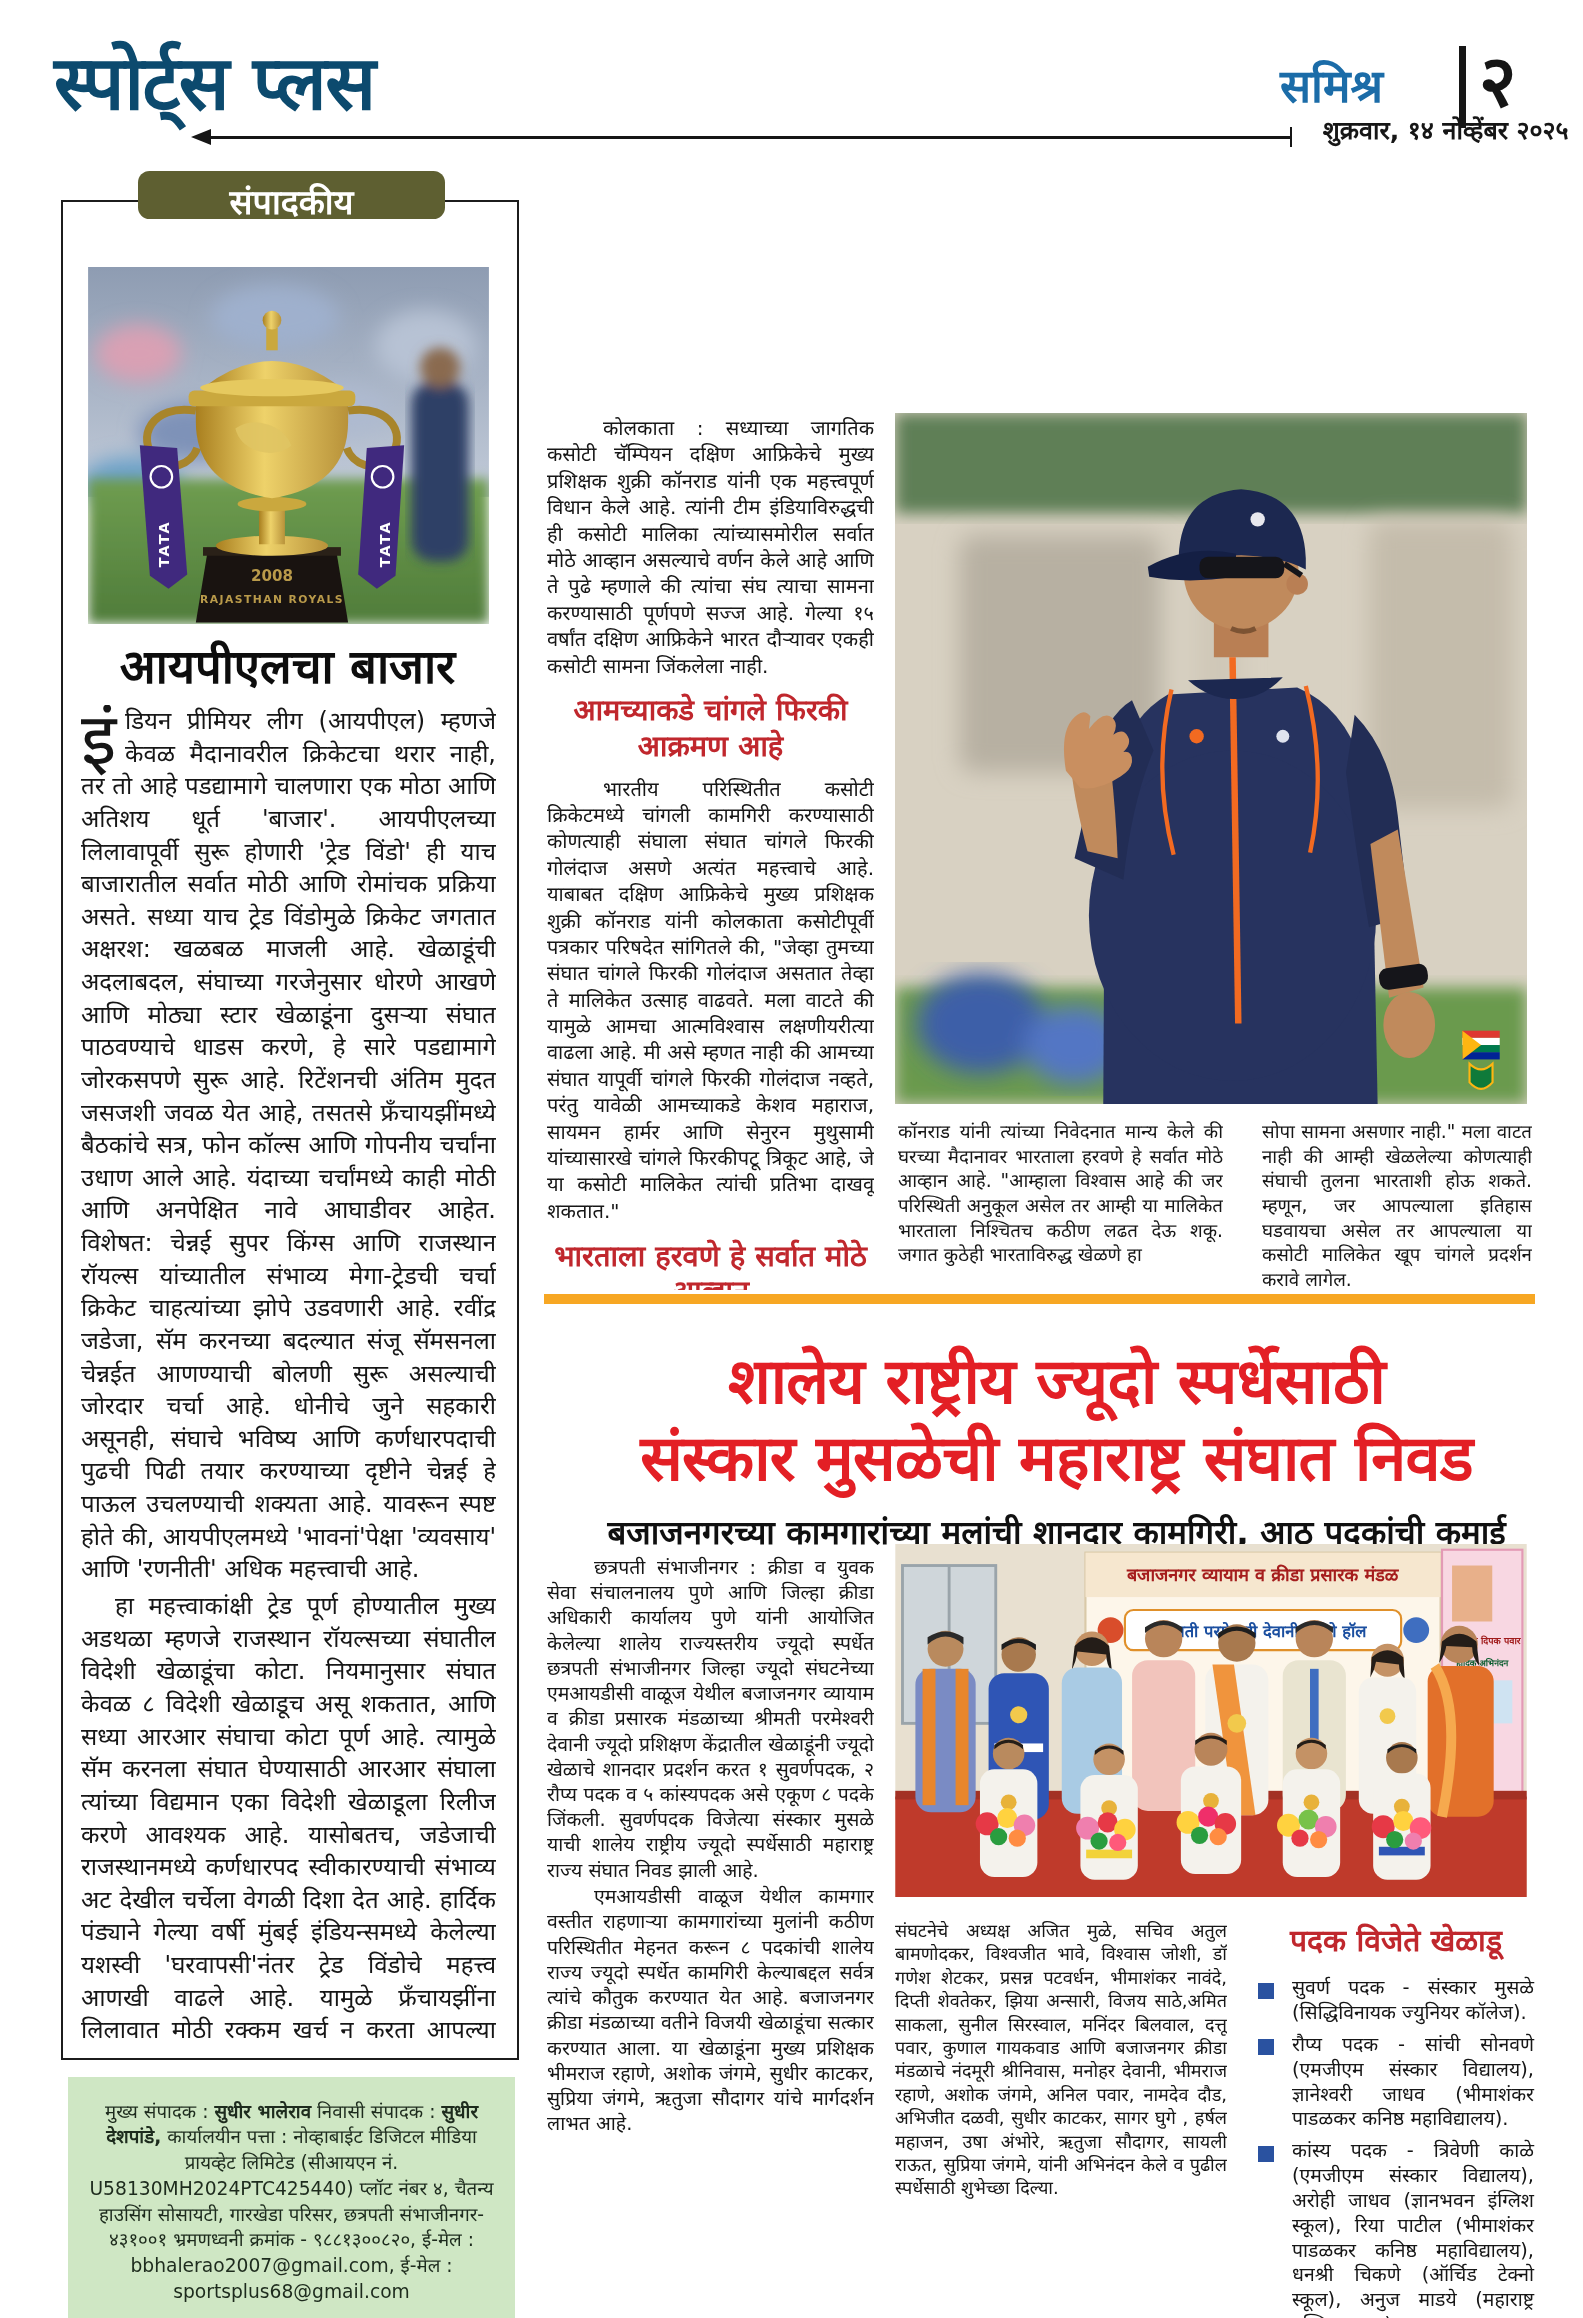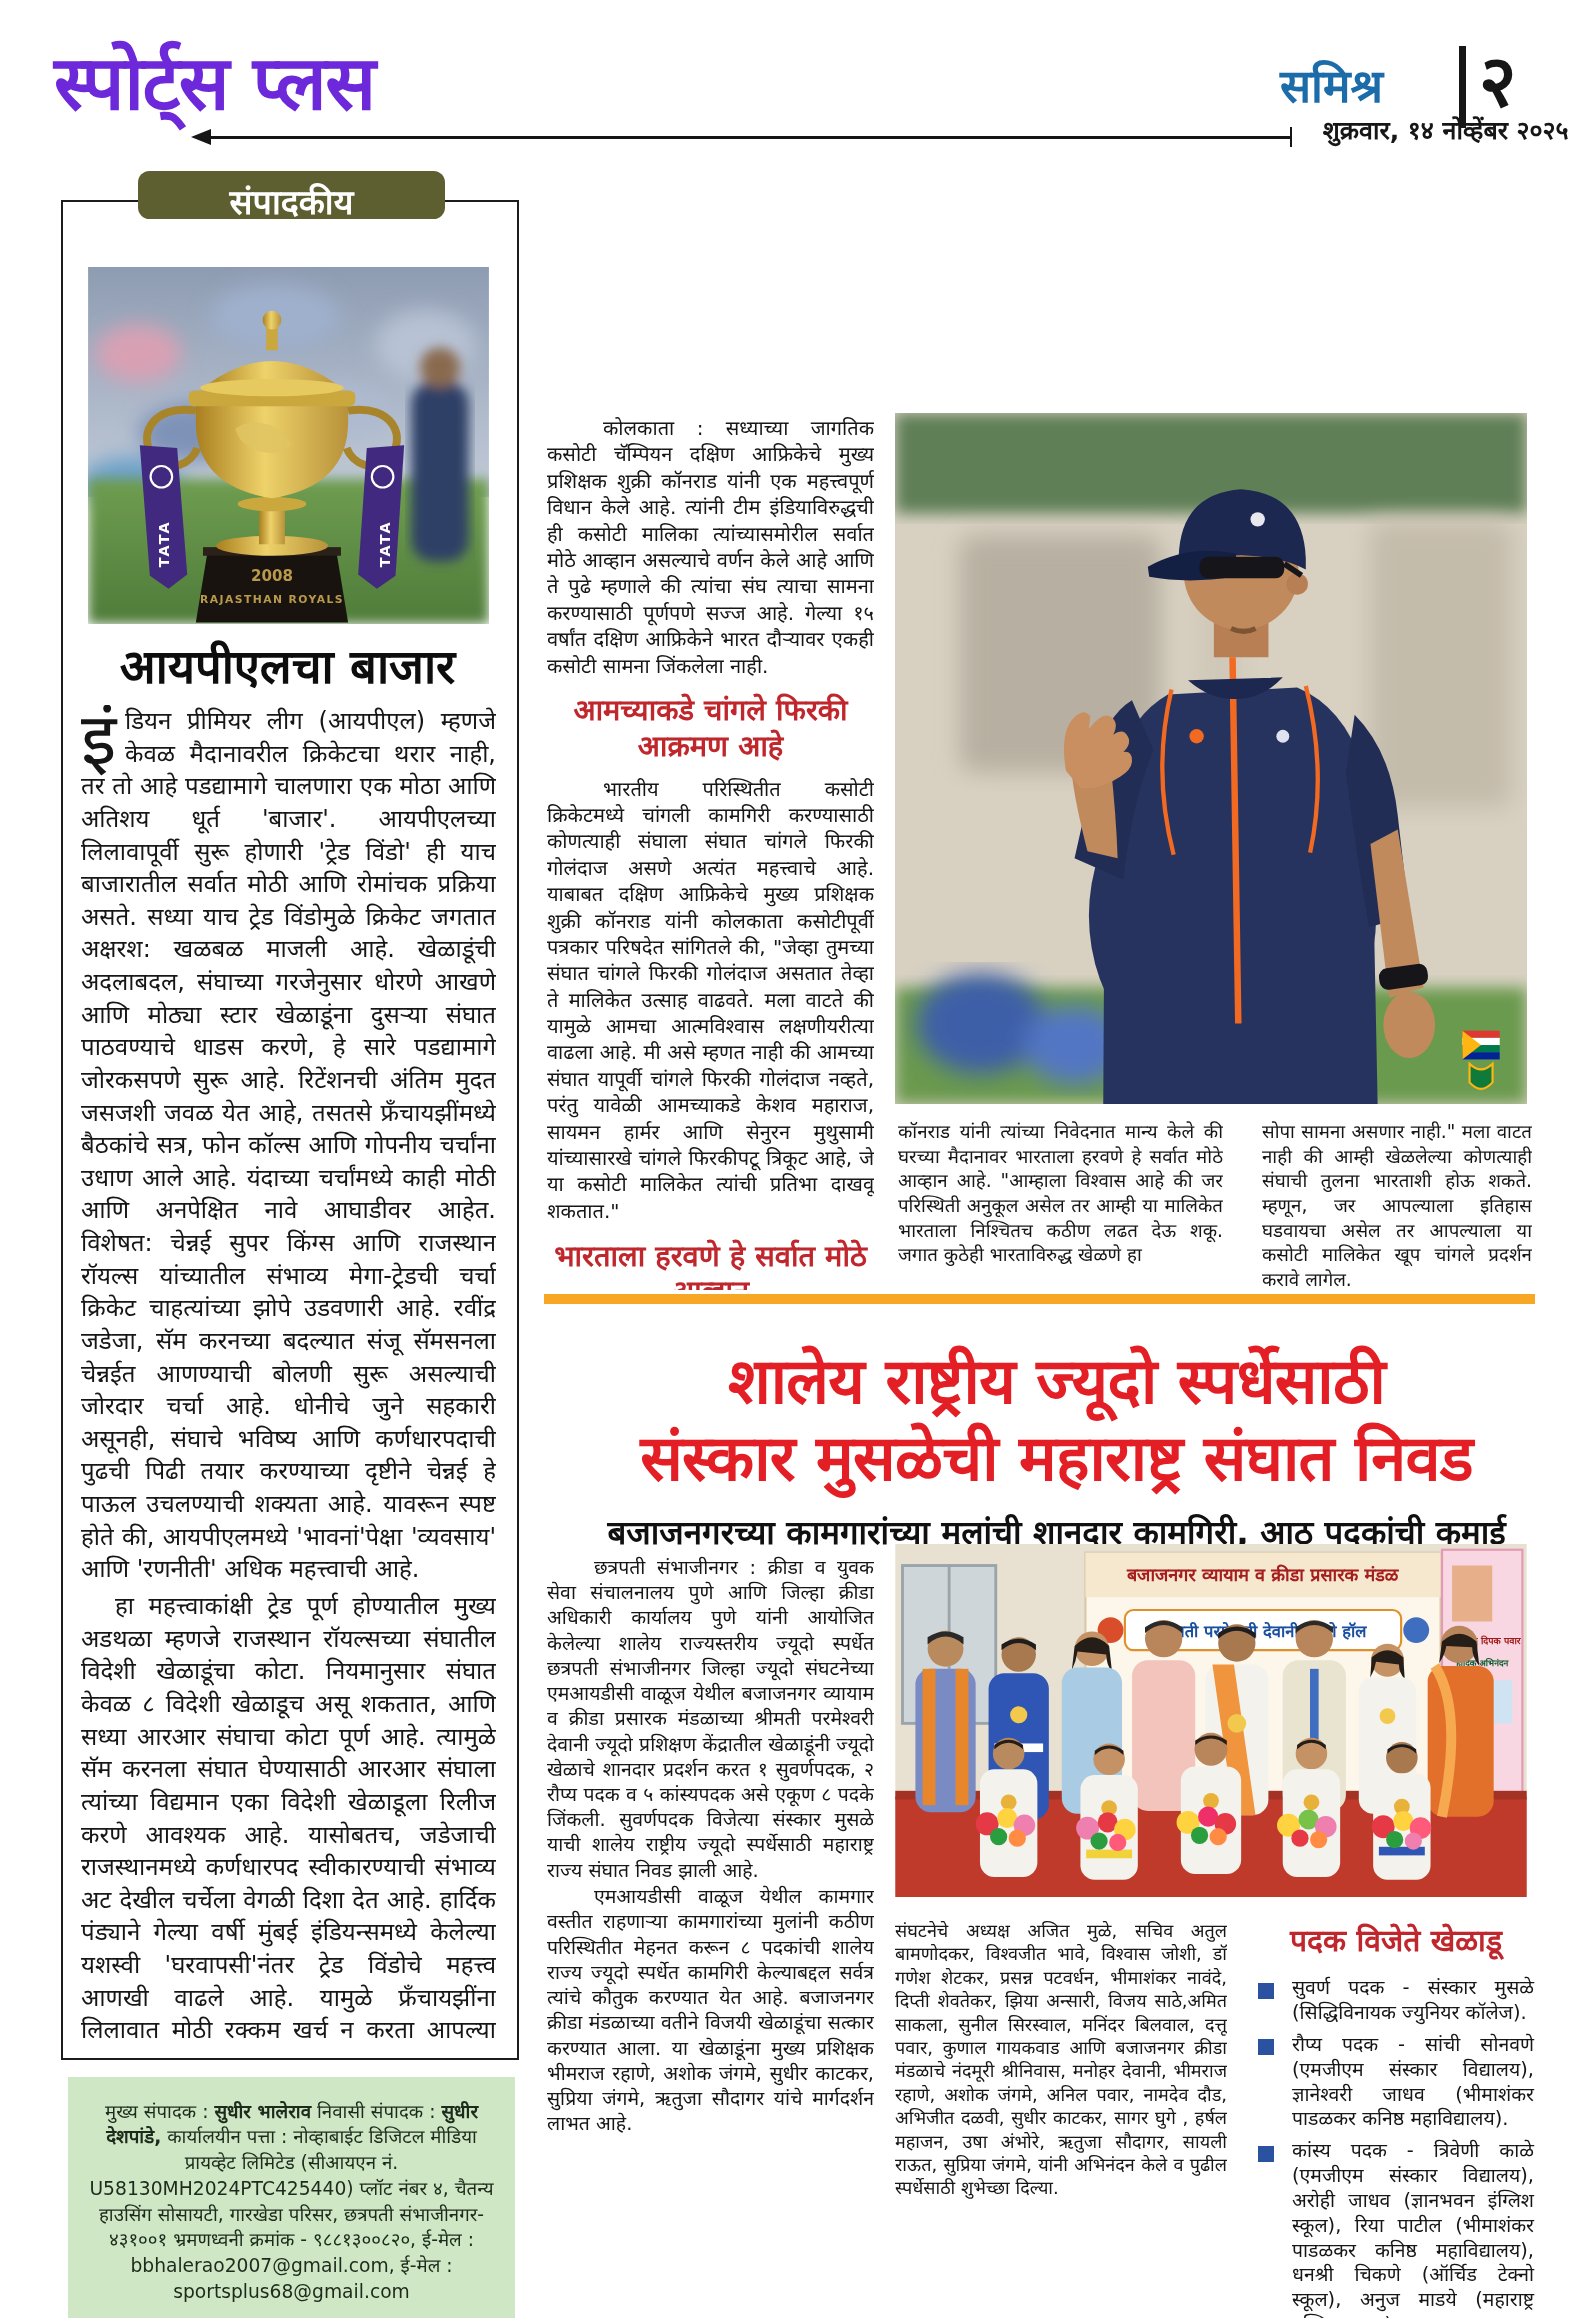--- a/index.html
+++ b/index.html
@@ -1,21 +1,21 @@
 <!DOCTYPE html>
 <html style="font-size:11.5px"><head>
 <meta charset="utf-8">
 <style>
   html,body{margin:0;padding:0;background:#e9e9e9;}
   .page{
     position:relative;width:1583px;height:2319px;background:#ffffff;
     font-family:"DejaVu Sans",sans-serif;color:#111;overflow:hidden;margin:0 auto;
   }
   
-  .masthead-title{position:absolute;left:54px;top:29px;font-size:75px;font-weight:800;color:#6d28d9;letter-spacing:-1.4px;}
+  .masthead-title{position:absolute;left:54px;top:29px;font-size:75px;font-weight:800;color:#0c4a6e;letter-spacing:-1.4px;}
   .header-rule{position:absolute;left:210px;top:136px;width:1081px;height:2.9px;background:#161616;}
   .header-rule .arrow-left{position:absolute;left:-18.7px;top:-7.2px;width:0;height:0;border-top:8.6px solid transparent;border-bottom:8.6px solid transparent;border-right:20px solid #161616;}
   .header-rule .tick-right{position:absolute;right:-1.4px;top:-8.6px;width:2.9px;height:20px;background:#161616;}
   .section-label{position:absolute;left:1280px;top:53px;font-size:46px;font-weight:800;color:#1b6ca8;}
   .page-divider{position:absolute;left:1459px;top:46px;width:6.5px;height:82px;background:#161616;}
   .page-number{position:absolute;left:1479px;top:29px;font-size:72px;font-weight:800;color:#161616;}
   .edition-date{position:absolute;right:14.4px;top:112px;font-size:25px;font-weight:700;color:#161616;text-align:right;}
   
   .edit-box{position:absolute;left:61px;top:200px;width:454px;height:1856px;border:2.2px solid #1c1c1c;}
   .edit-badge{position:absolute;left:138px;top:171px;width:307px;height:48px;background:#5e5f31;color:#fff;

